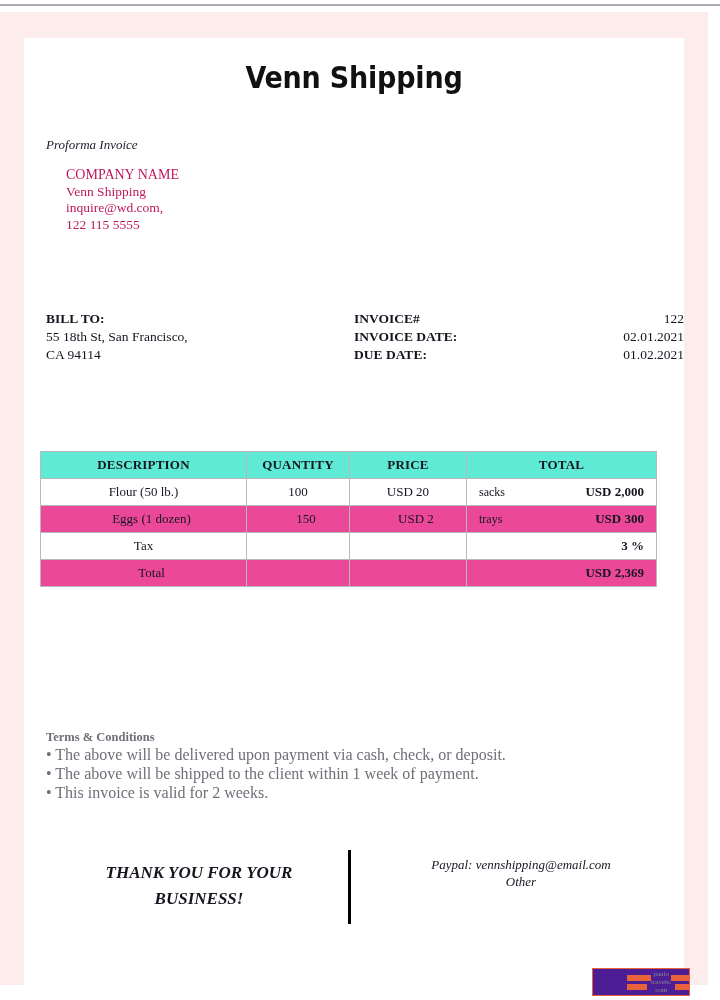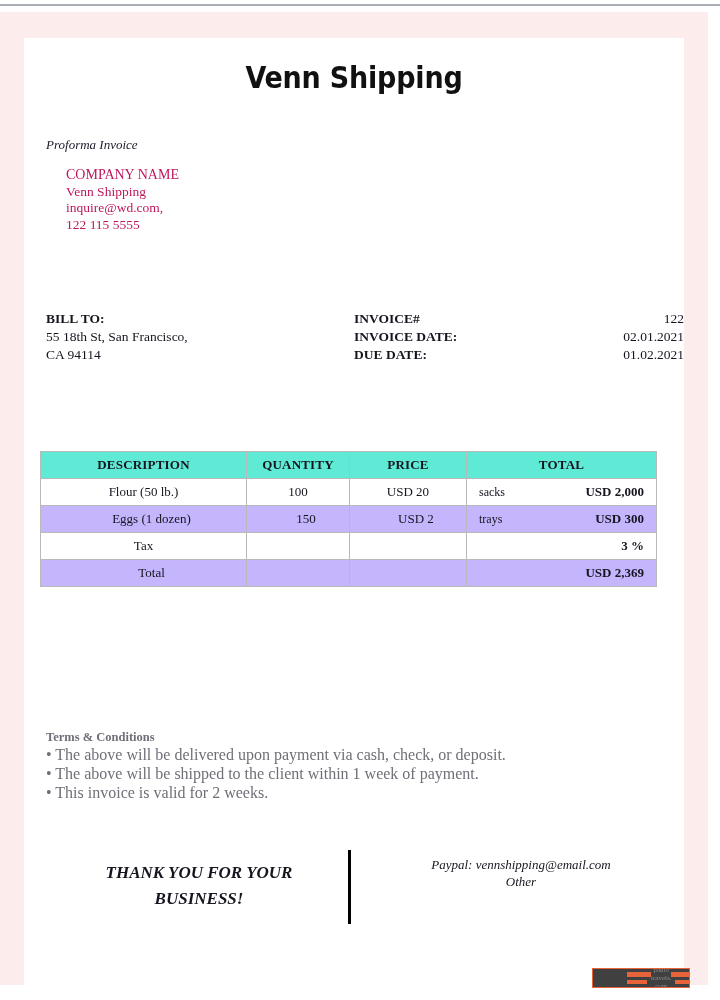--- a/index.html
+++ b/index.html
@@ -120,21 +120,21 @@
     font-weight: normal;
     padding: 0 4px;
   }
   table.inv thead th {
     background: #5eead4;
     font-weight: bold;
     letter-spacing: 0.2px;
   }
   table.inv tbody tr.alt td { background: #fcecec; }
   table.inv tbody tr td { background: #ffffff; }
-  table.inv tbody tr.alt td { background: #c4b5fd; padding-left: 20px; }
+  table.inv tbody tr.alt td { background: #ec4899; padding-left: 20px; }
 
   .col-desc  { width: 206px; }
   .col-qty   { width: 103px; }
   .col-price { width: 117px; }
   .col-total { width: 190px; }
 
   th.col-total { text-align: right; padding-right: 12px; }
 
   td.total-cell {
     position: relative;
@@ -198,22 +198,22 @@
     font-style: italic;
     line-height: 17px;
     color: #15151f;
   }
   .paymethods .pm-title { font-weight: bold; }
 
   
   .logo-badge {
     position: absolute;
     left: 568px; top: 930px;
-    width: 98px; height: 20px;
-    background: #404040;
+    width: 98px; height: 28px;
+    background: #4c1d95;
     border: 1px solid #e8623a;
     display: flex;
     align-items: center;
     overflow: hidden;
     padding-left: 32px;
   }
   .logo-bars {
     width: 26px; height: 100%;
     display: flex; flex-direction: column;
     justify-content: center; gap: 3px;

